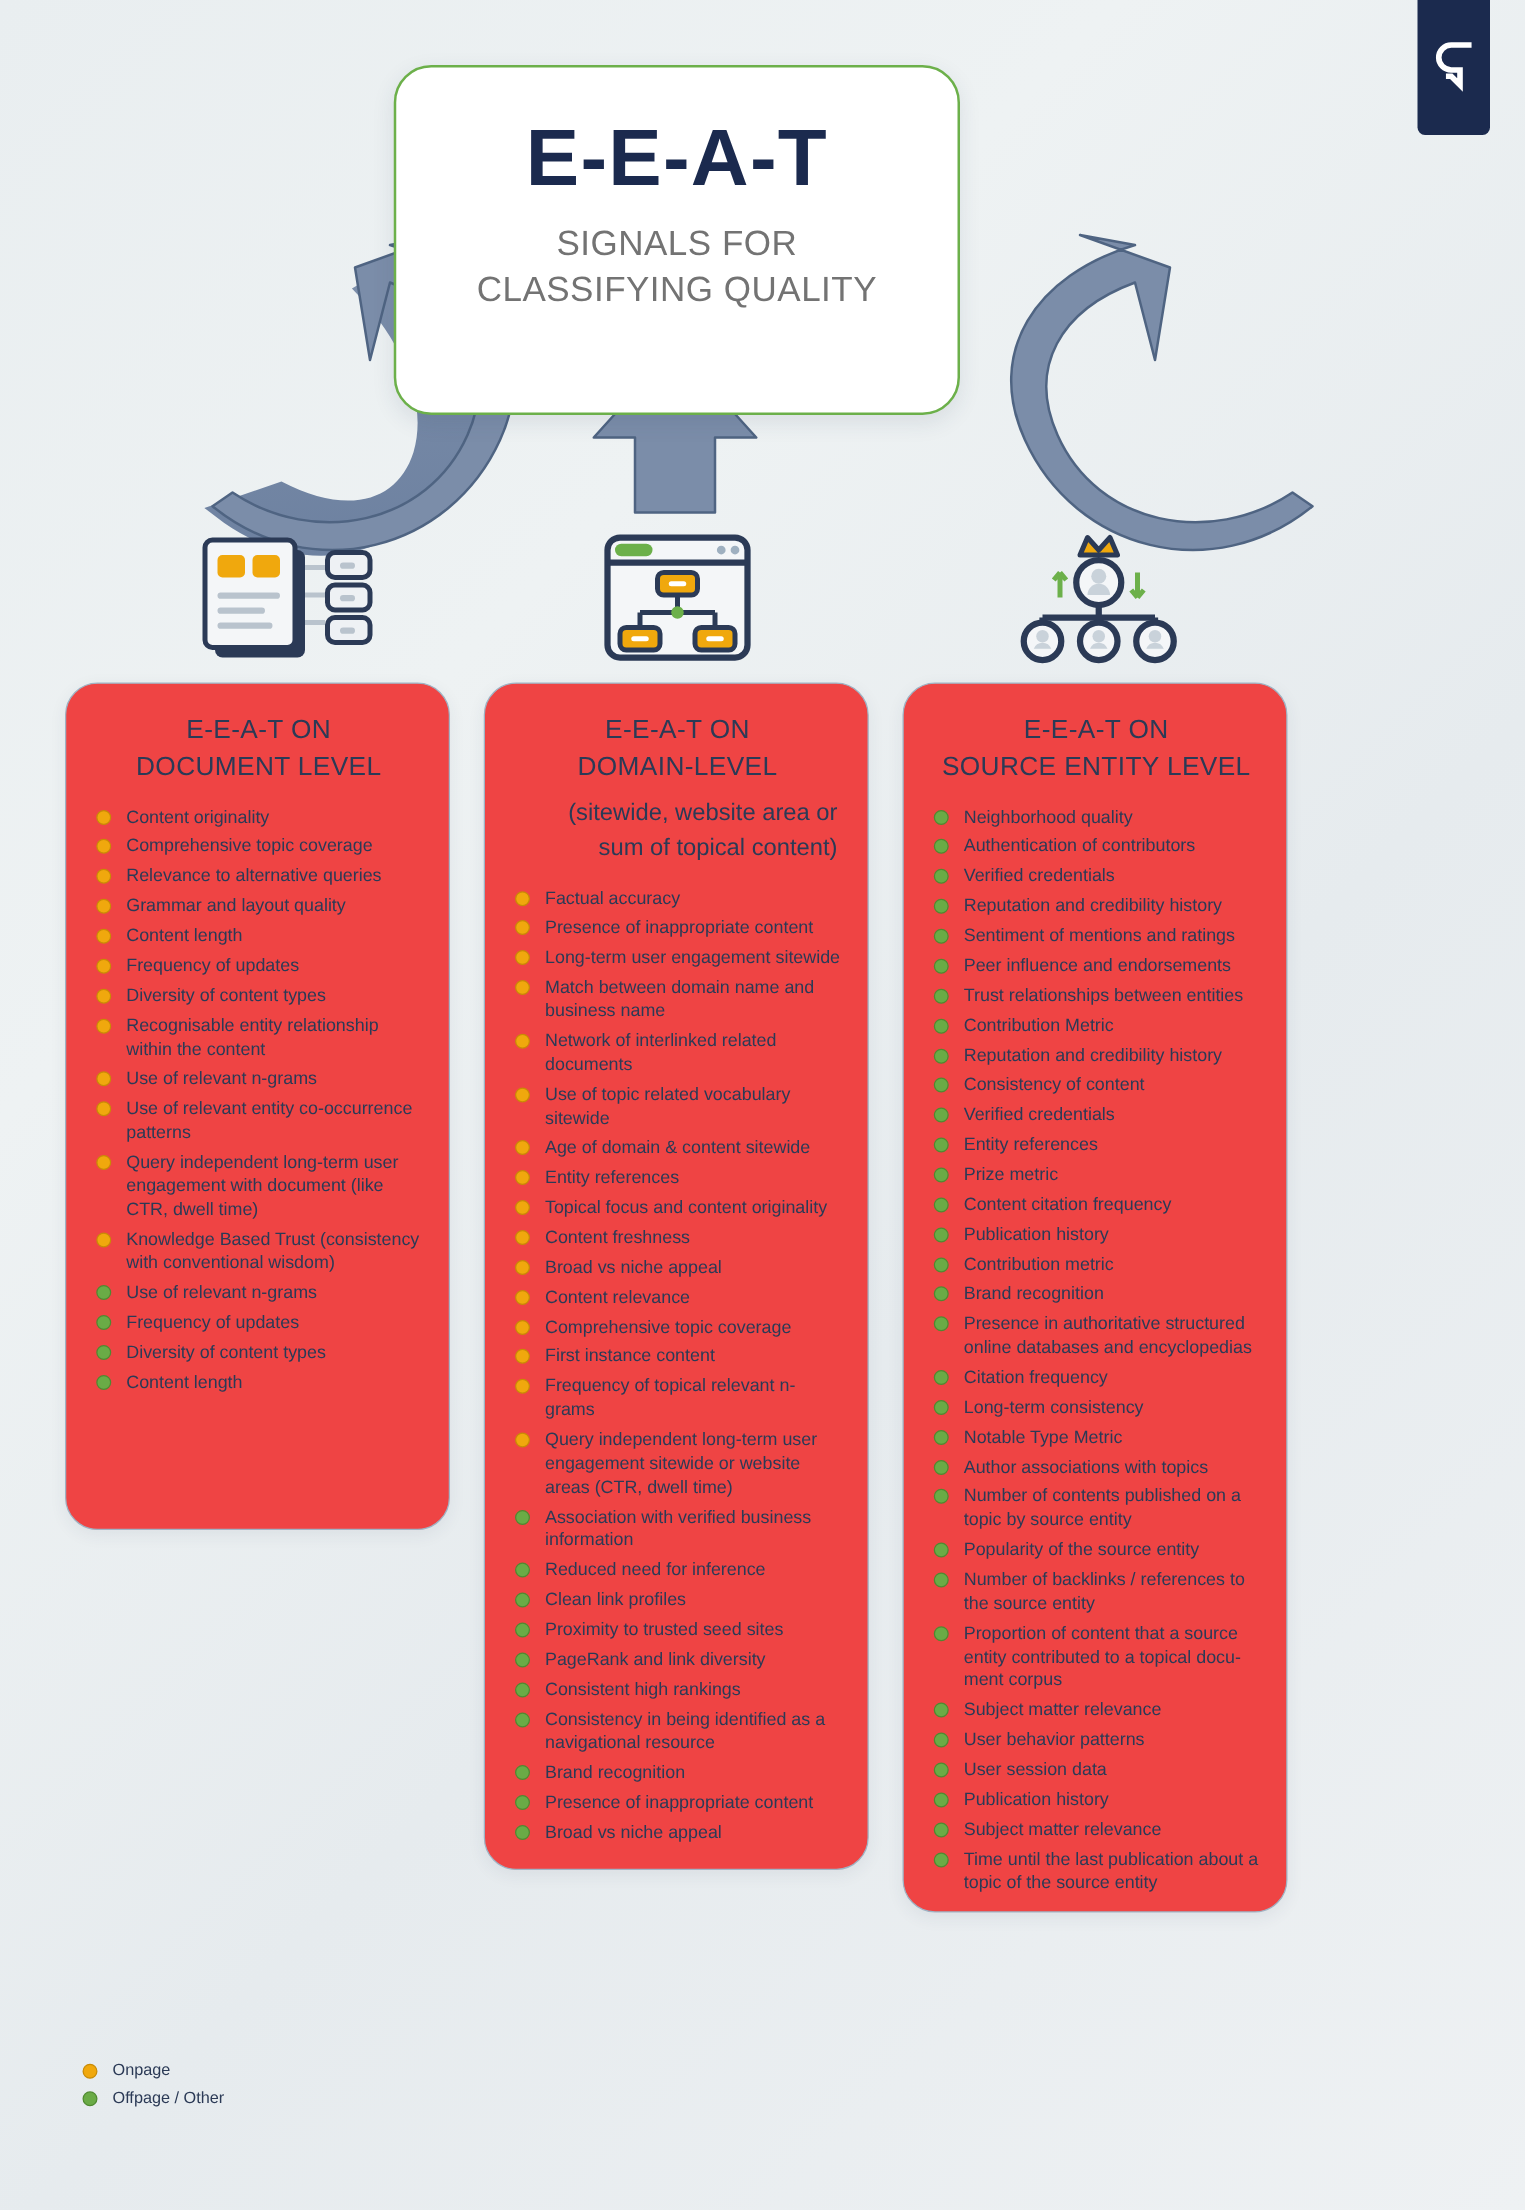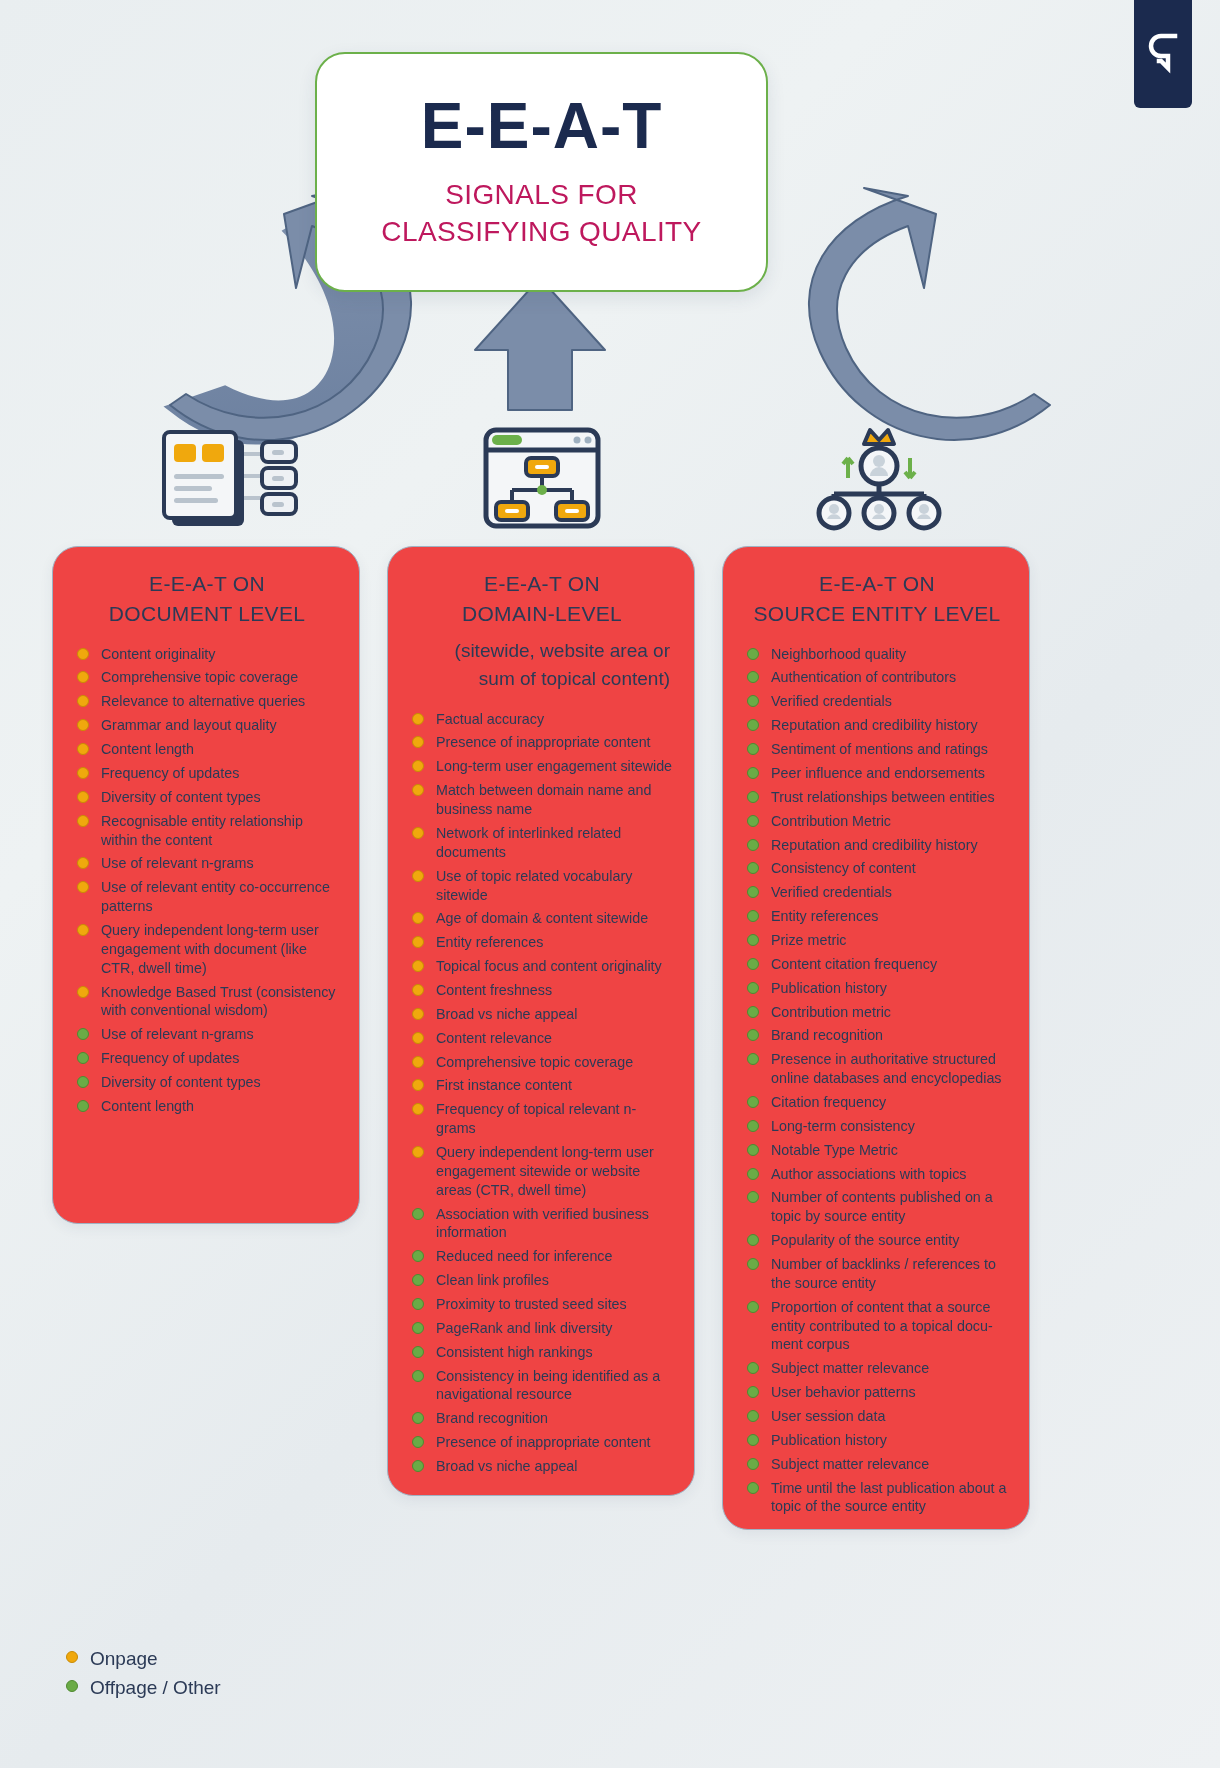--- a/index.html
+++ b/index.html
@@ -19,42 +19,42 @@
     background: #1b2a4e;
     border-radius: 0 0 6px 6px;
     display: flex; align-items: center; justify-content: center;
   }
   .logo svg { display:block; }
 
   
   .hero {
     position: absolute;
     left: 315px; top: 52px;
-    width: 453px; height: 240px;
+    width: 453px; height: 280px;
     background: #ffffff;
     border: 2.5px solid #6cb04a;
     border-radius: 30px;
     box-shadow: 0 6px 18px rgba(40,60,90,0.10);
     display: flex; flex-direction: column;
     align-items: center; justify-content: flex-start;
     padding-top: 40px;
     z-index: 6;
   }
   .hero-title {
     font-size: 64px; font-weight: bold;
     letter-spacing: 1px;
     color: #1b2a4e;
     line-height: 1.0;
   }
   .hero-sub {
     margin-top: 18px;
     font-size: 28px;
     line-height: 1.33;
     text-align: center;
-    color: #be185d;
+    color: #737373;
     font-weight: 400;
     letter-spacing: 0.4px;
   }
 
   
   .arrows { position: absolute; left:0; top:0; width:1220px; height:620px; z-index: 2; }
 
   
   .topicon { position: absolute; z-index: 5; }
   #icon-doc   { left: 158px; top: 424px; }
@@ -115,21 +115,21 @@
   
   .legend {
     position: absolute;
     left: 64px; top: 1648px;
     z-index: 5;
   }
   .legend-row {
     position: relative;
     padding-left: 26px;
     margin-bottom: 7px;
-    font-size: 19px;
+    font-size: 13px;
     color: #2b3a56;
   }
   .legend-row .dot {
     position: absolute; left: 2px; top: 3px;
     width: 12px; height: 12px; border-radius: 50%;
   }
 </style>
 </head>
 <body>
 

